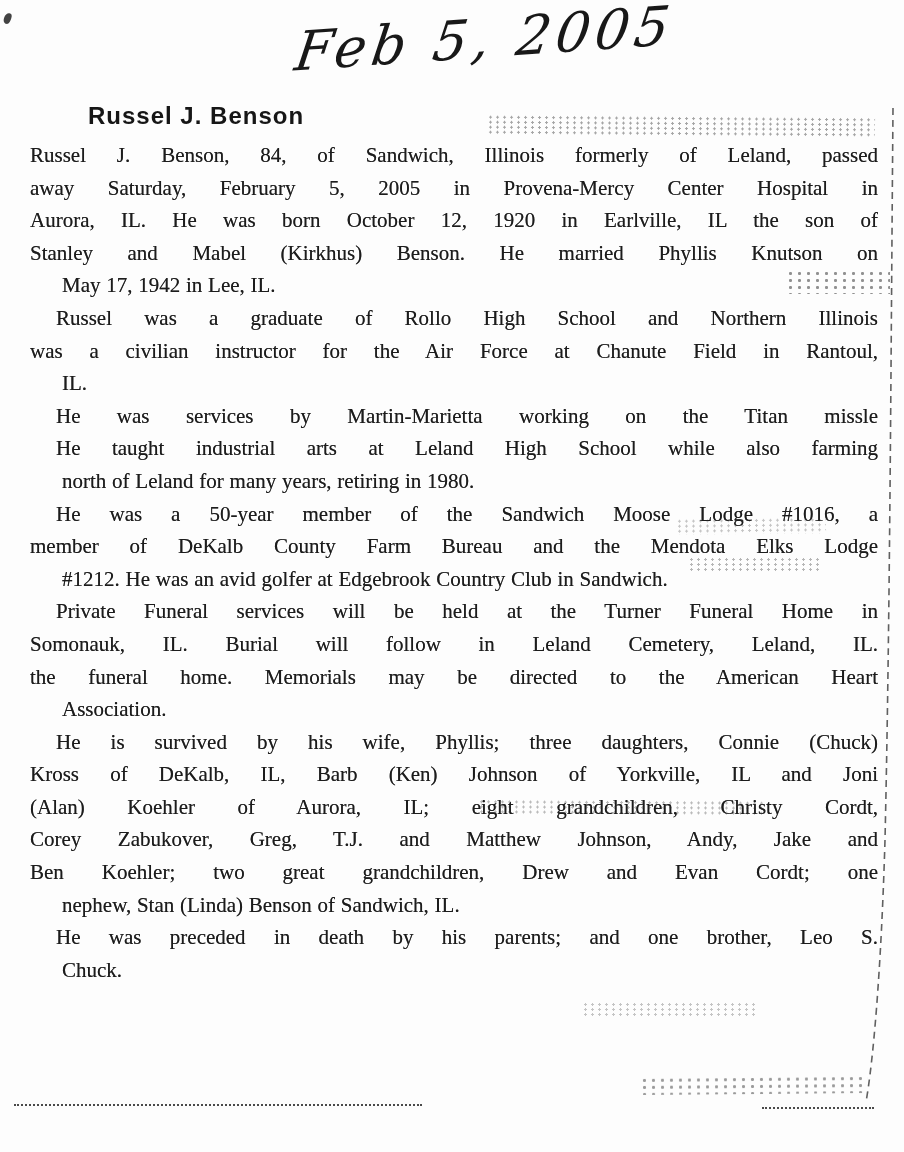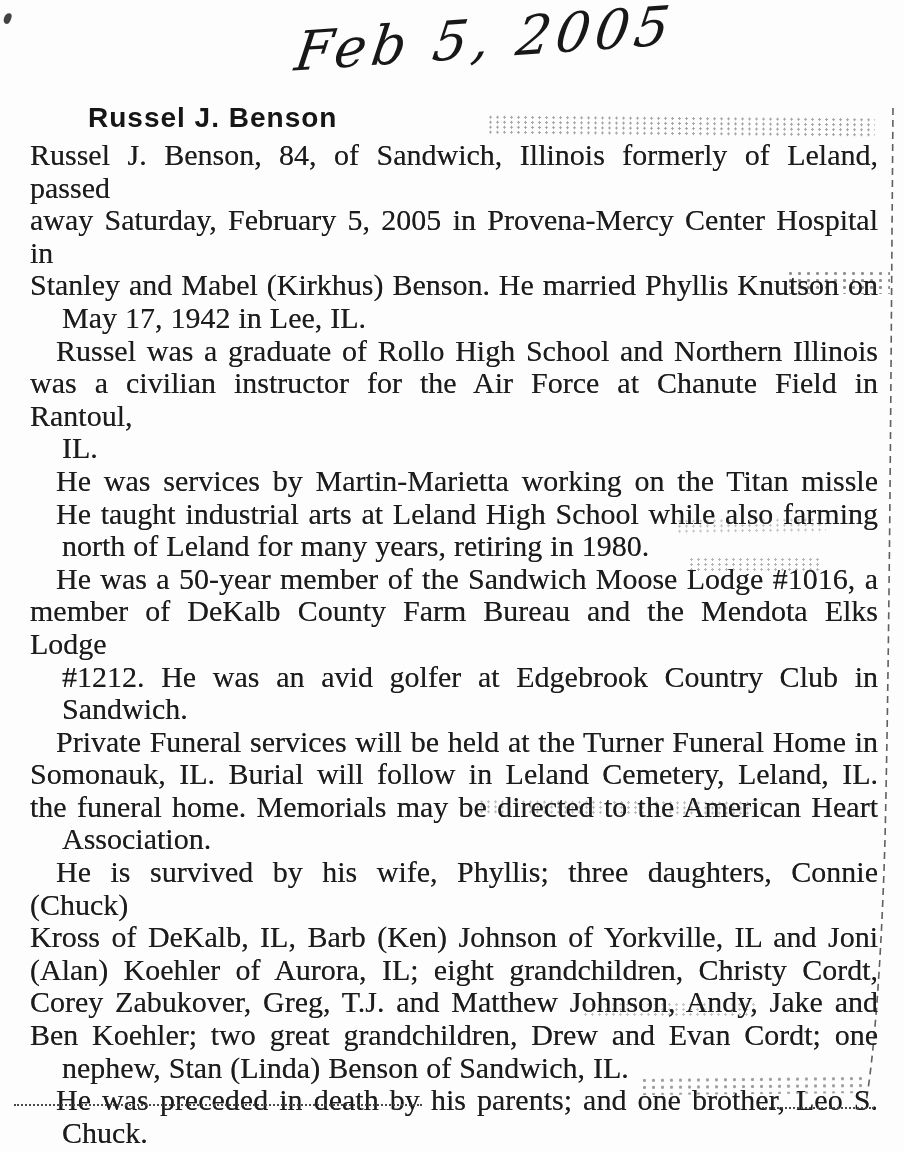--- a/index.html
+++ b/index.html
@@ -31,33 +31,33 @@
     white-space: nowrap;
   }
   
   .title {
     position: absolute;
     left: 88px;
     top: 102px;
     margin: 0;
     font-family: "Liberation Sans", "DejaVu Sans", sans-serif;
     font-weight: 700;
-    font-size: 28px;
+    font-size: 24px;
     letter-spacing: 1px;
     color: #161616;
   }
   
   .body {
     position: absolute;
     left: 30px;
     top: 139px;
     width: 848px;
   }
   .line {
-    font-size: 30px;
+    font-size: 21px;
     line-height: 32.6px;
     text-align: justify;
     text-align-last: justify;
     word-spacing: 0.5px;
     text-shadow: 0 0 0.4px rgba(25,25,25,0.65);
   }
   .line.end { text-align-last: left; margin-left: 32px; }
   .line.indent { text-indent: 26px; }
   
   .wavy {
@@ -111,20 +111,21 @@
   <div class="handwriting">Feb 5, 2005</div>
 
   <h1 class="title">Russel J. Benson</h1>
 
   <div class="noise" style="left:487px; top:116px; width:388px; height:20px; opacity:.5; transform:rotate(.4deg);"></div>
 
   <div class="body">
 
     <div class="line">Russel J. Benson, 84, of Sandwich, Illinois formerly of Leland, passed</div>
     <div class="line"><span>away Saturday, </span><span class="wavy">February 5, 2005</span><span> in Provena-Mercy Center Hospital in</span></div>
+    <div class="line">Aurora, IL. He was born October 12, 1920 in Earlville, IL the son of</div>
     <div class="line">Stanley and Mabel (Kirkhus) Benson. He married Phyllis Knutson on</div>
     <div class="line end">May 17, 1942 in Lee, IL.</div>
 
     <div class="line indent">Russel was a graduate of Rollo High School and Northern Illinois</div>
     <div class="line">was a civilian instructor for the Air Force at Chanute Field in Rantoul,</div>
     <div class="line end">IL.</div>
 
     <div class="line indent">He was services by Martin-Marietta working on the Titan missle</div>
 
     <div class="line indent">He taught industrial arts at Leland High School while also farming</div>

